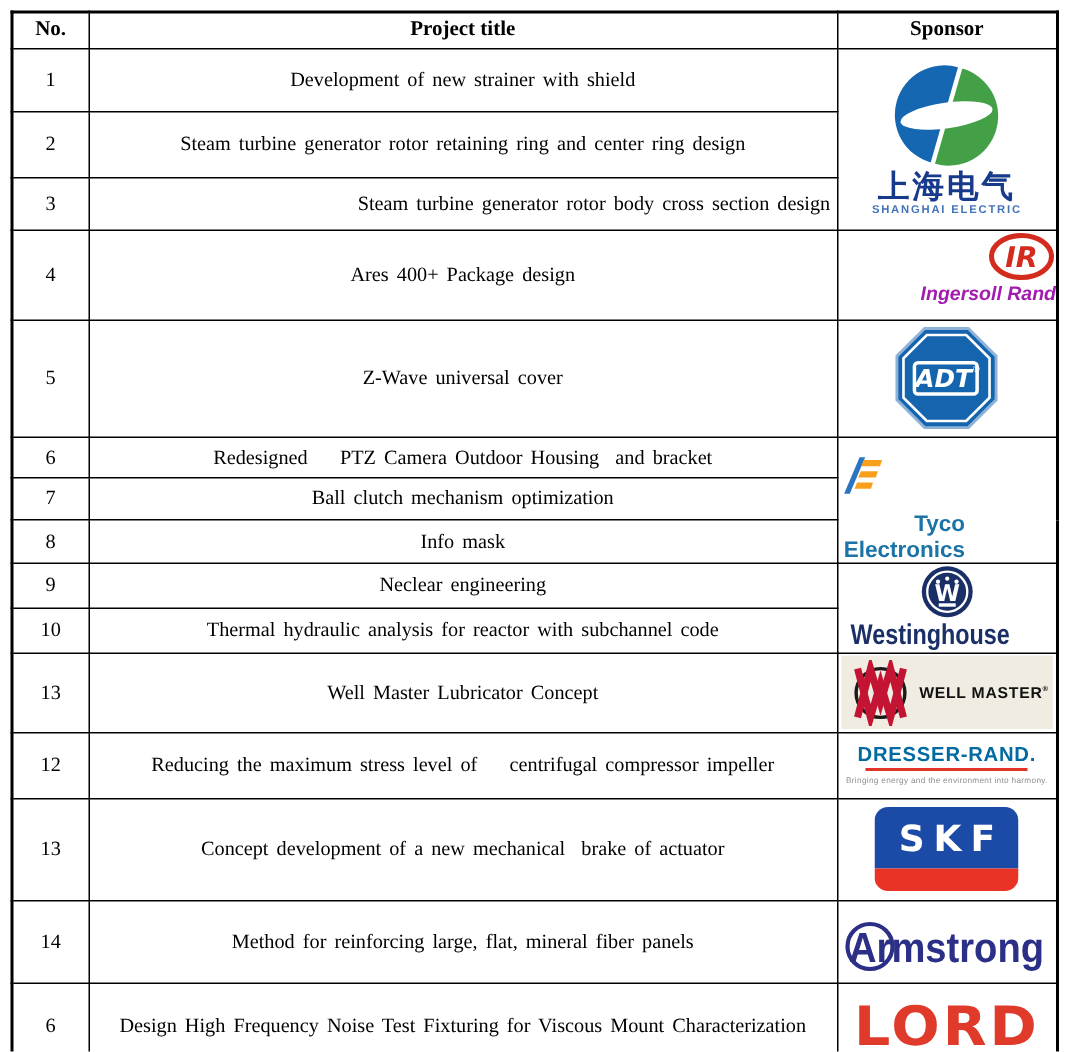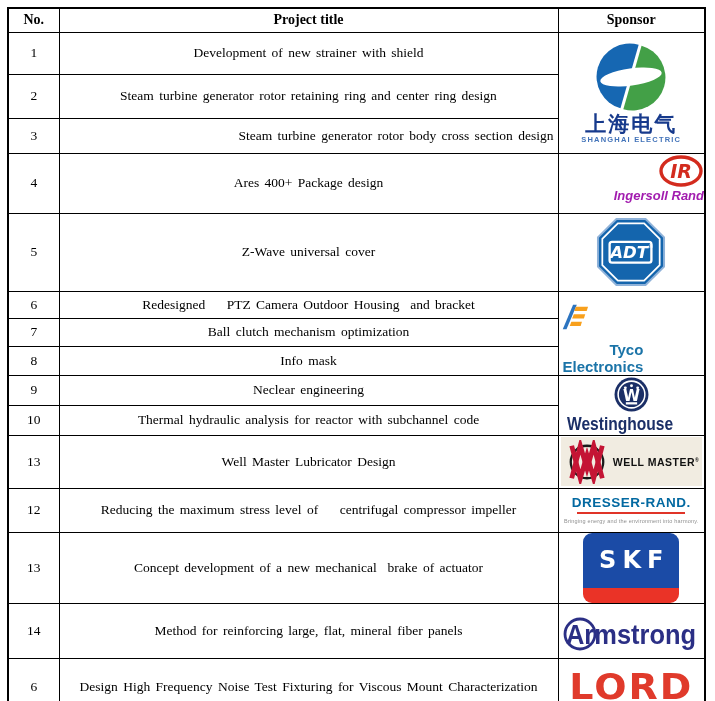--- a/index.html
+++ b/index.html
@@ -48,21 +48,21 @@
            letter-spacing:0.5px;white-space:nowrap;}
   .wm-reg{font-size:5px;vertical-align:super;}
 
   
   .dr-name{font-family:"Liberation Sans", sans-serif;font-weight:bold;font-size:13.5px;color:#0369a1;
            letter-spacing:0.5px;line-height:14px;}
   .dr-rule{width:108px;height:2.2px;background:#E03428;margin:2px auto 4px auto;}
   .dr-tag{font-family:"Liberation Sans", sans-serif;font-size:5.5px;color:#8F8F8F;letter-spacing:0.2px;}
 
   
-  .skf-block{width:96px;height:70px;border-radius:9px;overflow:hidden;display:flex;flex-direction:column;text-align:right;}
+  .skf-block{width:96px;height:56px;border-radius:9px;overflow:hidden;display:flex;flex-direction:column;text-align:right;}
   .skf-top{flex:1;background:#1B4BA6;display:flex;align-items:center;justify-content:center;}
   .skf-text{font-family:"DejaVu Sans", sans-serif;font-weight:bold;font-size:24px;color:#fff;
             letter-spacing:6px;margin-left:6px;}
   .skf-bottom{height:15px;background:#EA3327;}
 
   
   .lord-text{font-family:"DejaVu Sans", sans-serif;font-weight:bold;font-size:38px;color:#E03A2B;
              letter-spacing:2px;line-height:40px;transform:scaleY(0.95);}
 </style>
 </head>
@@ -189,21 +189,21 @@
     </td>
   </tr>
 
   <tr class="r10">
     <td class="no">10</td>
     <td class="title">Thermal hydraulic analysis for reactor with subchannel code</td>
   </tr>
 
   <tr class="r11">
     <td class="no">13</td>
-    <td class="title">Well Master Lubricator Design</td>
+    <td class="title">Well Master Lubricator Concept</td>
     <td class="sponsor">
       <div class="logo-box">
         <div class="wm-panel">
           <svg width="44" height="44" viewBox="0 0 46 44">
             <circle cx="23" cy="22" r="17" fill="none" stroke="#1a1a1a" stroke-width="2.4"></circle>
             <polyline points="7,5 16,39 23,15 30,39 39,5" fill="none" stroke="#C41434" stroke-width="5"></polyline>
             <polyline points="7,39 16,5 23,29 30,5 39,39" fill="none" stroke="#C41434" stroke-width="5"></polyline>
           </svg>
           <span class="wm-name"><span>WELL MASTER</span><span class="wm-reg">®</span></span>
         </div>

